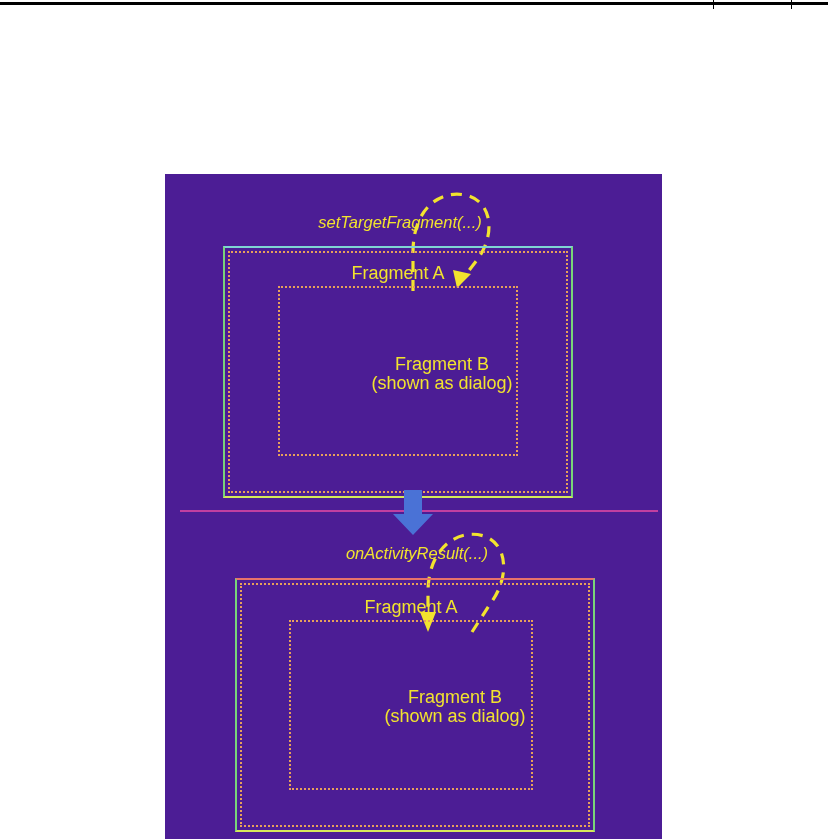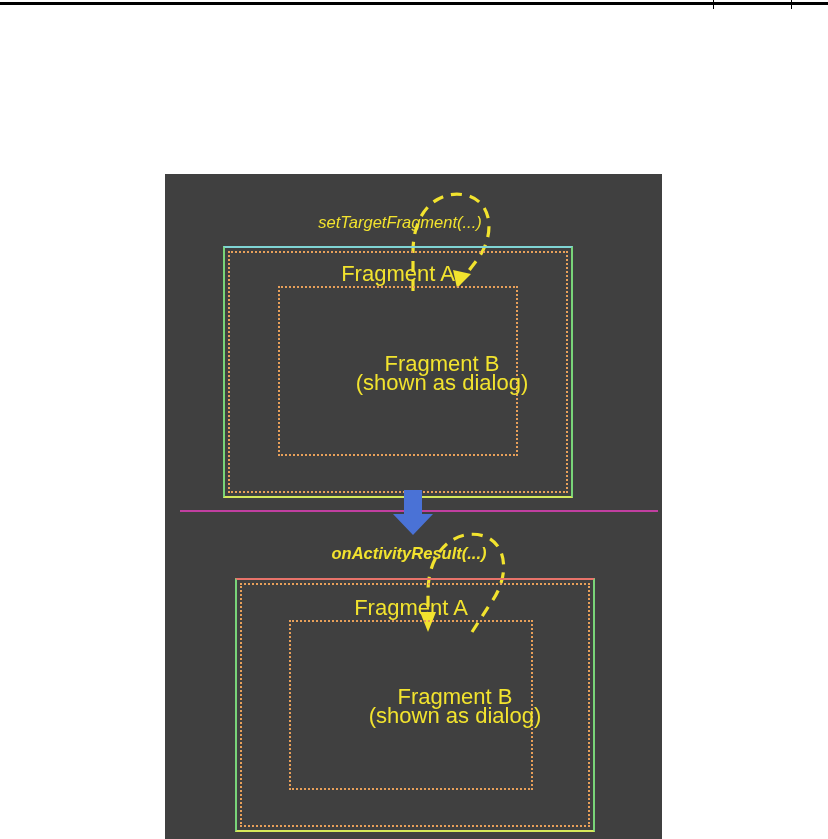--- a/index.html
+++ b/index.html
@@ -32,21 +32,21 @@
     background: #000000;
   }
 
   
   .diagram-canvas {
     position: absolute;
     left: 165px;
     top: 174px;
     width: 497px;
     height: 665px;
-    background: #404040;
+    background: #4c1d95;
   }
 
   
   .stage {
     position: absolute;
   }
 
   
   .frag-a-box {
     position: absolute;
@@ -73,21 +73,21 @@
   
   .frag-b-box {
     position: absolute;
     box-sizing: border-box;
     border: 2px dotted #e8a05a;
   }
 
   .label {
     position: absolute;
     color: #f2e32e;
-    font-size: 22px;
+    font-size: 18px;
     line-height: 19px;
     white-space: nowrap;
     text-align: center;
   }
   .label.center {
     transform: translateX(-50%);
   }
   .label.italic {
     font-style: italic;
     font-size: 16.5px;
@@ -155,21 +155,21 @@
 
   <div class="stage">
 
     <div style="position:absolute;left:245px;top:330px;width:112px;height:130px;">
       <svg width="112" height="130" viewBox="0 0 112 130" fill="none">
         <path d="M 62 128 L 80 100 C 100 74, 98 40, 74 32 C 48 24, 18 44, 18 88 L 18 120" stroke="#f2e32e" stroke-width="3.2" stroke-dasharray="11 8" fill="none" stroke-linecap="butt"></path>
         <path d="M 18 128 L 10 108 L 26 108 Z" fill="#f2e32e"></path>
       </svg>
     </div>
 
-    <div class="label italic center" style="left:244px;top:370px;font-weight:bold;">onActivityResult(...)</div>
+    <div class="label italic center" style="left:252px;top:370px;">onActivityResult(...)</div>
 
     <div class="frag-a-box variant-b" style="left:70px;top:404px;width:360px;height:254px;"></div>
 
     <div class="frag-a-inner" style="left:75px;top:409px;width:350px;height:244px;"></div>
 
     <div class="label center" style="left:246px;top:424px;">Fragment A</div>
 
     <div class="frag-b-box" style="left:124px;top:446px;width:244px;height:170px;"></div>
 
     <div class="label center two-line" style="left:246px;top:513px;">Fragment B</div>

